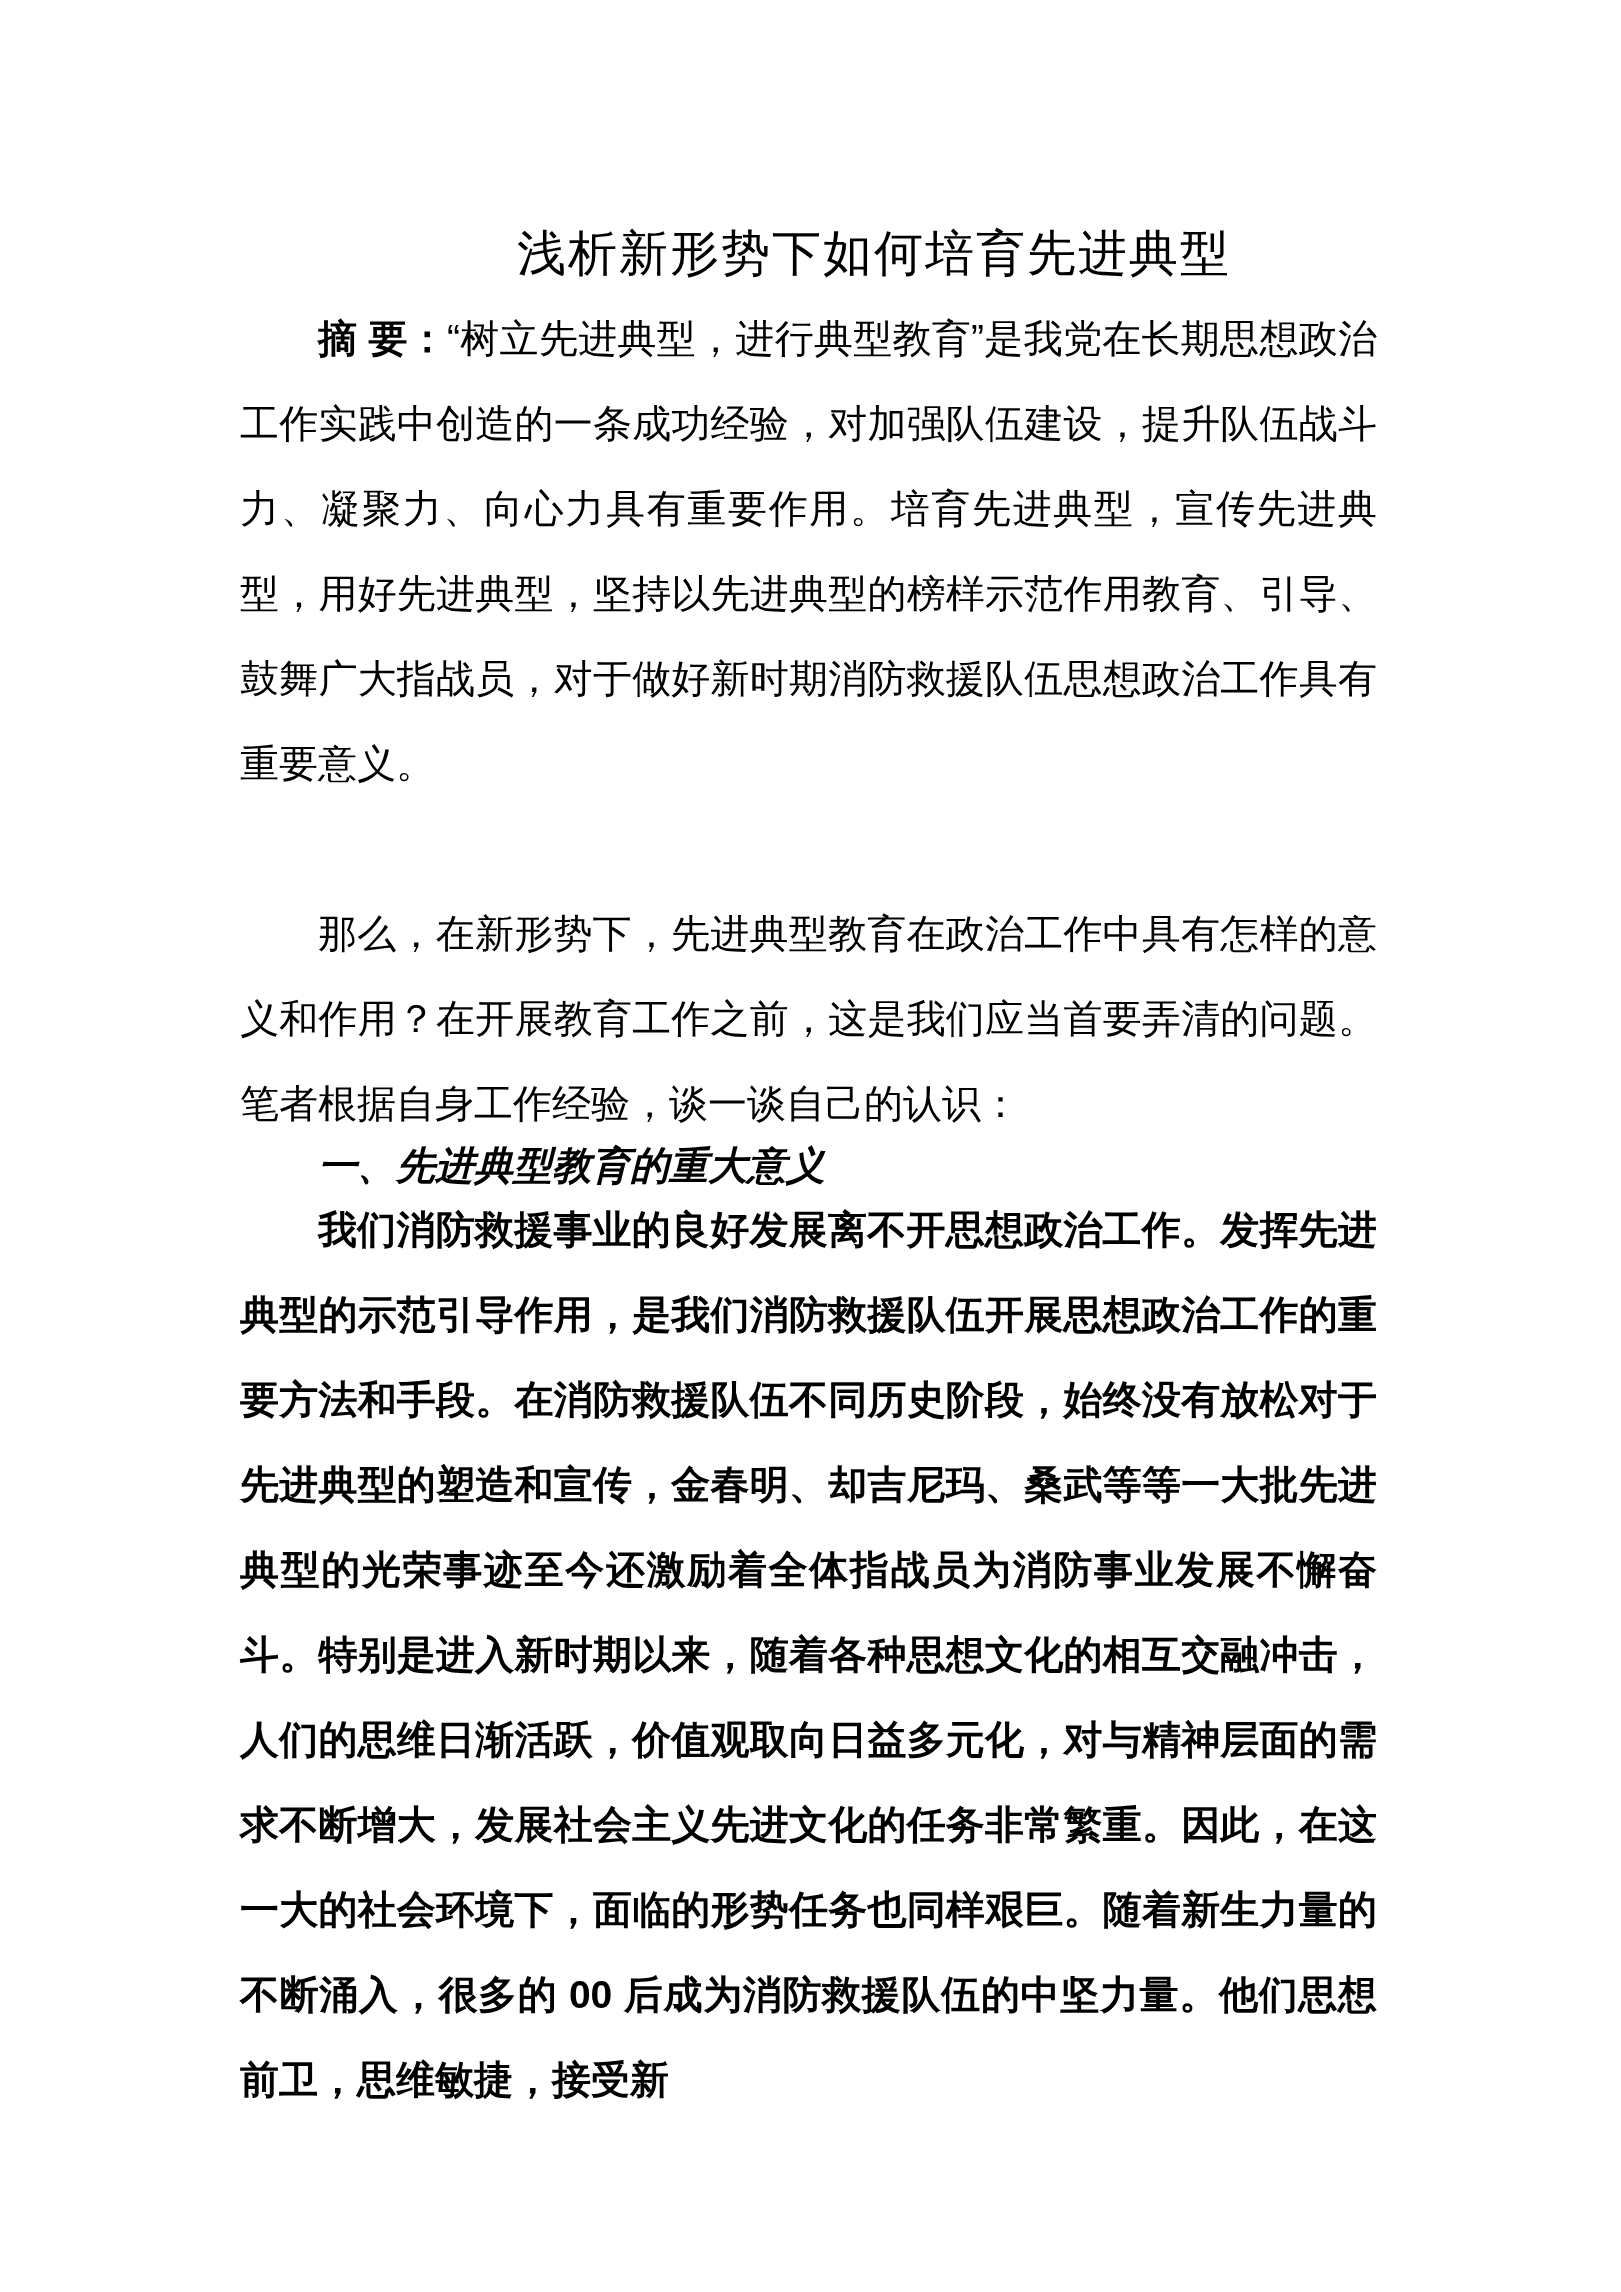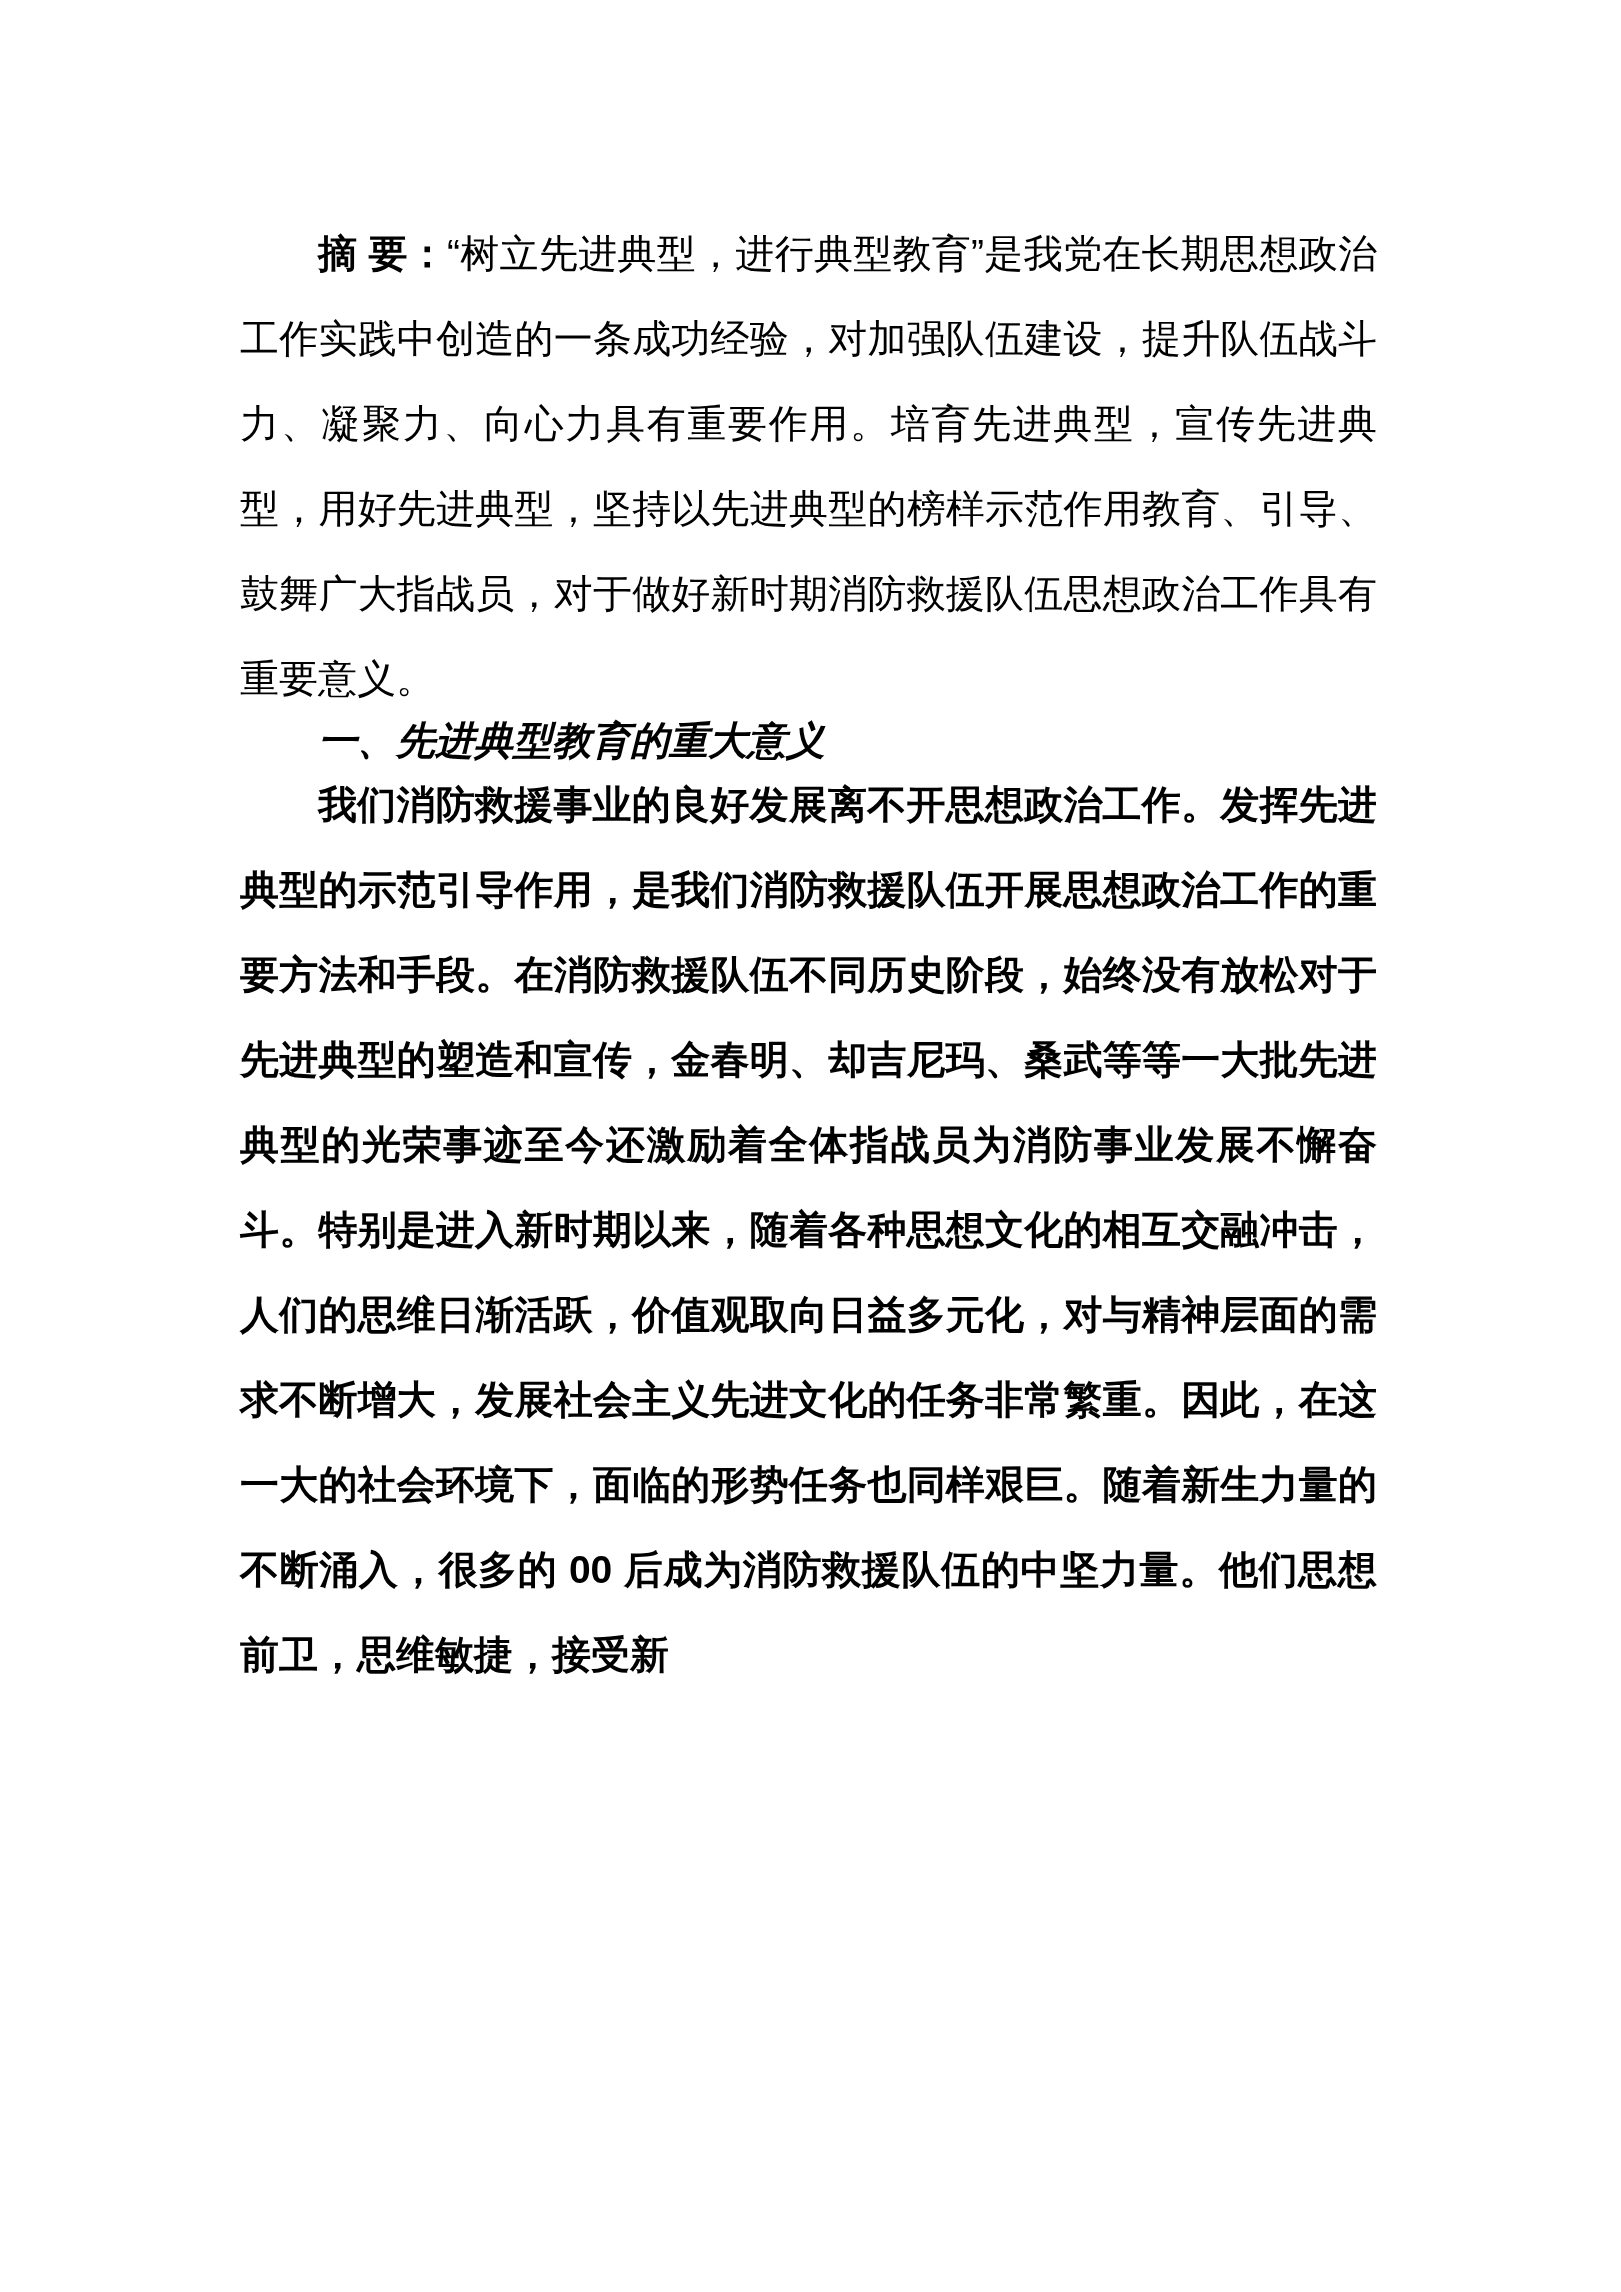--- a/index.html
+++ b/index.html
@@ -52,23 +52,25 @@
   .section {
     margin-top: -11.8px;
     font-weight: bold;
   }
 </style>
 </head>
 <body>
 
 <div class="page">
 
+  <h1 class="title">浅析新形势下如何培育先进典型</h1>
 
   <p class="para abstract"><b>摘 要：</b><span>“树立先进典型，进行典型教育”是我党在长期思想政治工作实践中创造的一条成功经验，对加强队伍建设，提升队伍战斗力、凝聚力、向心力具有重要作用。培育先进典型，宣传先进典型，用好先进典型，坚持以先进典型的榜样示范作用教育、引导、鼓舞广大指战员，对于做好新时期消防救援队伍思想政治工作具有重要意义。</span></p>
 
 
+  <p class="para intro">那么，在新形势下，先进典型教育在政治工作中具有怎样的意义和作用？在开展教育工作之前，这是我们应当首要弄清的问题。笔者根据自身工作经验，谈一谈自己的认识：</p>
 
   <h2 class="heading">一、先进典型教育的重大意义</h2>
 
   <p class="para section">我们消防救援事业的良好发展离不开思想政治工作。发挥先进典型的示范引导作用，是我们消防救援队伍开展思想政治工作的重要方法和手段。在消防救援队伍不同历史阶段，始终没有放松对于先进典型的塑造和宣传，金春明、却吉尼玛、桑武等等一大批先进典型的光荣事迹至今还激励着全体指战员为消防事业发展不懈奋斗。特别是进入新时期以来，随着各种思想文化的相互交融冲击，人们的思维日渐活跃，价值观取向日益多元化，对与精神层面的需求不断增大，发展社会主义先进文化的任务非常繁重。因此，在这一大的社会环境下，面临的形势任务也同样艰巨。随着新生力量的不断涌入，很多的 00 后成为消防救援队伍的中坚力量。他们思想前卫，思维敏捷，接受新</p>
 
 </div>
 
 
 </body></html>

